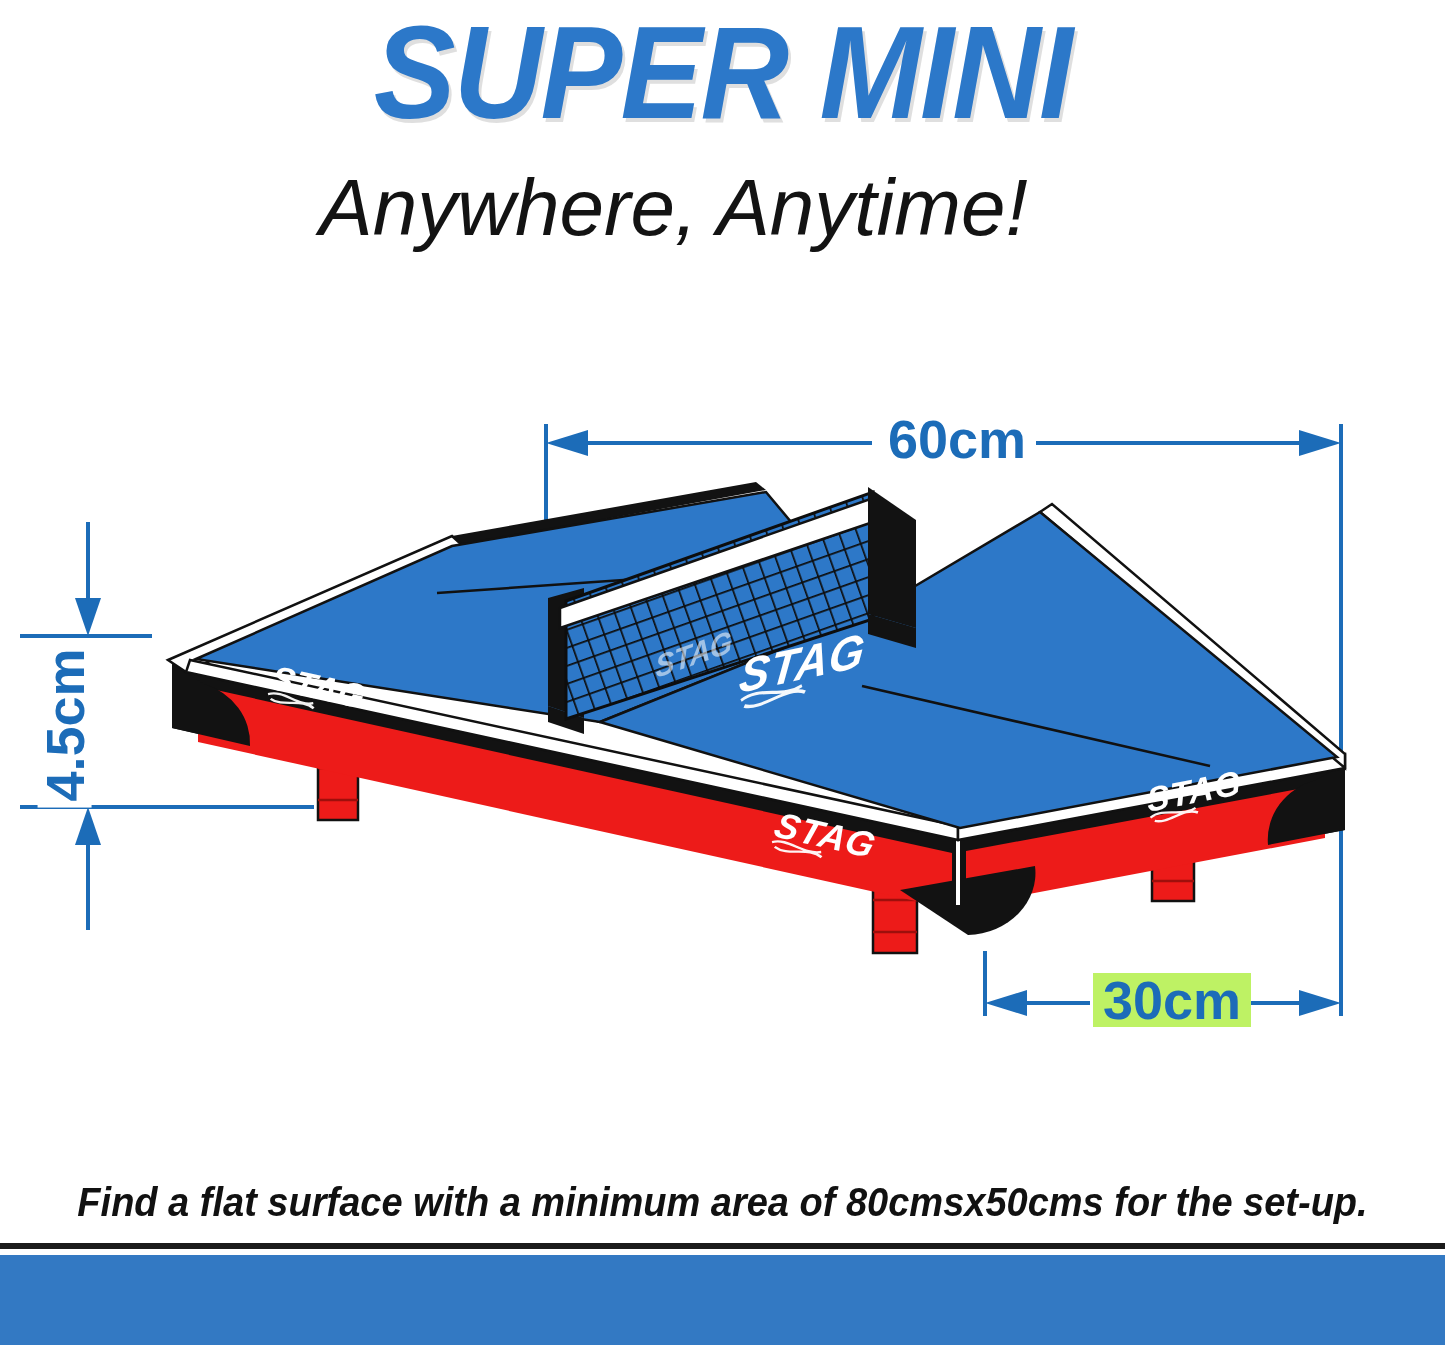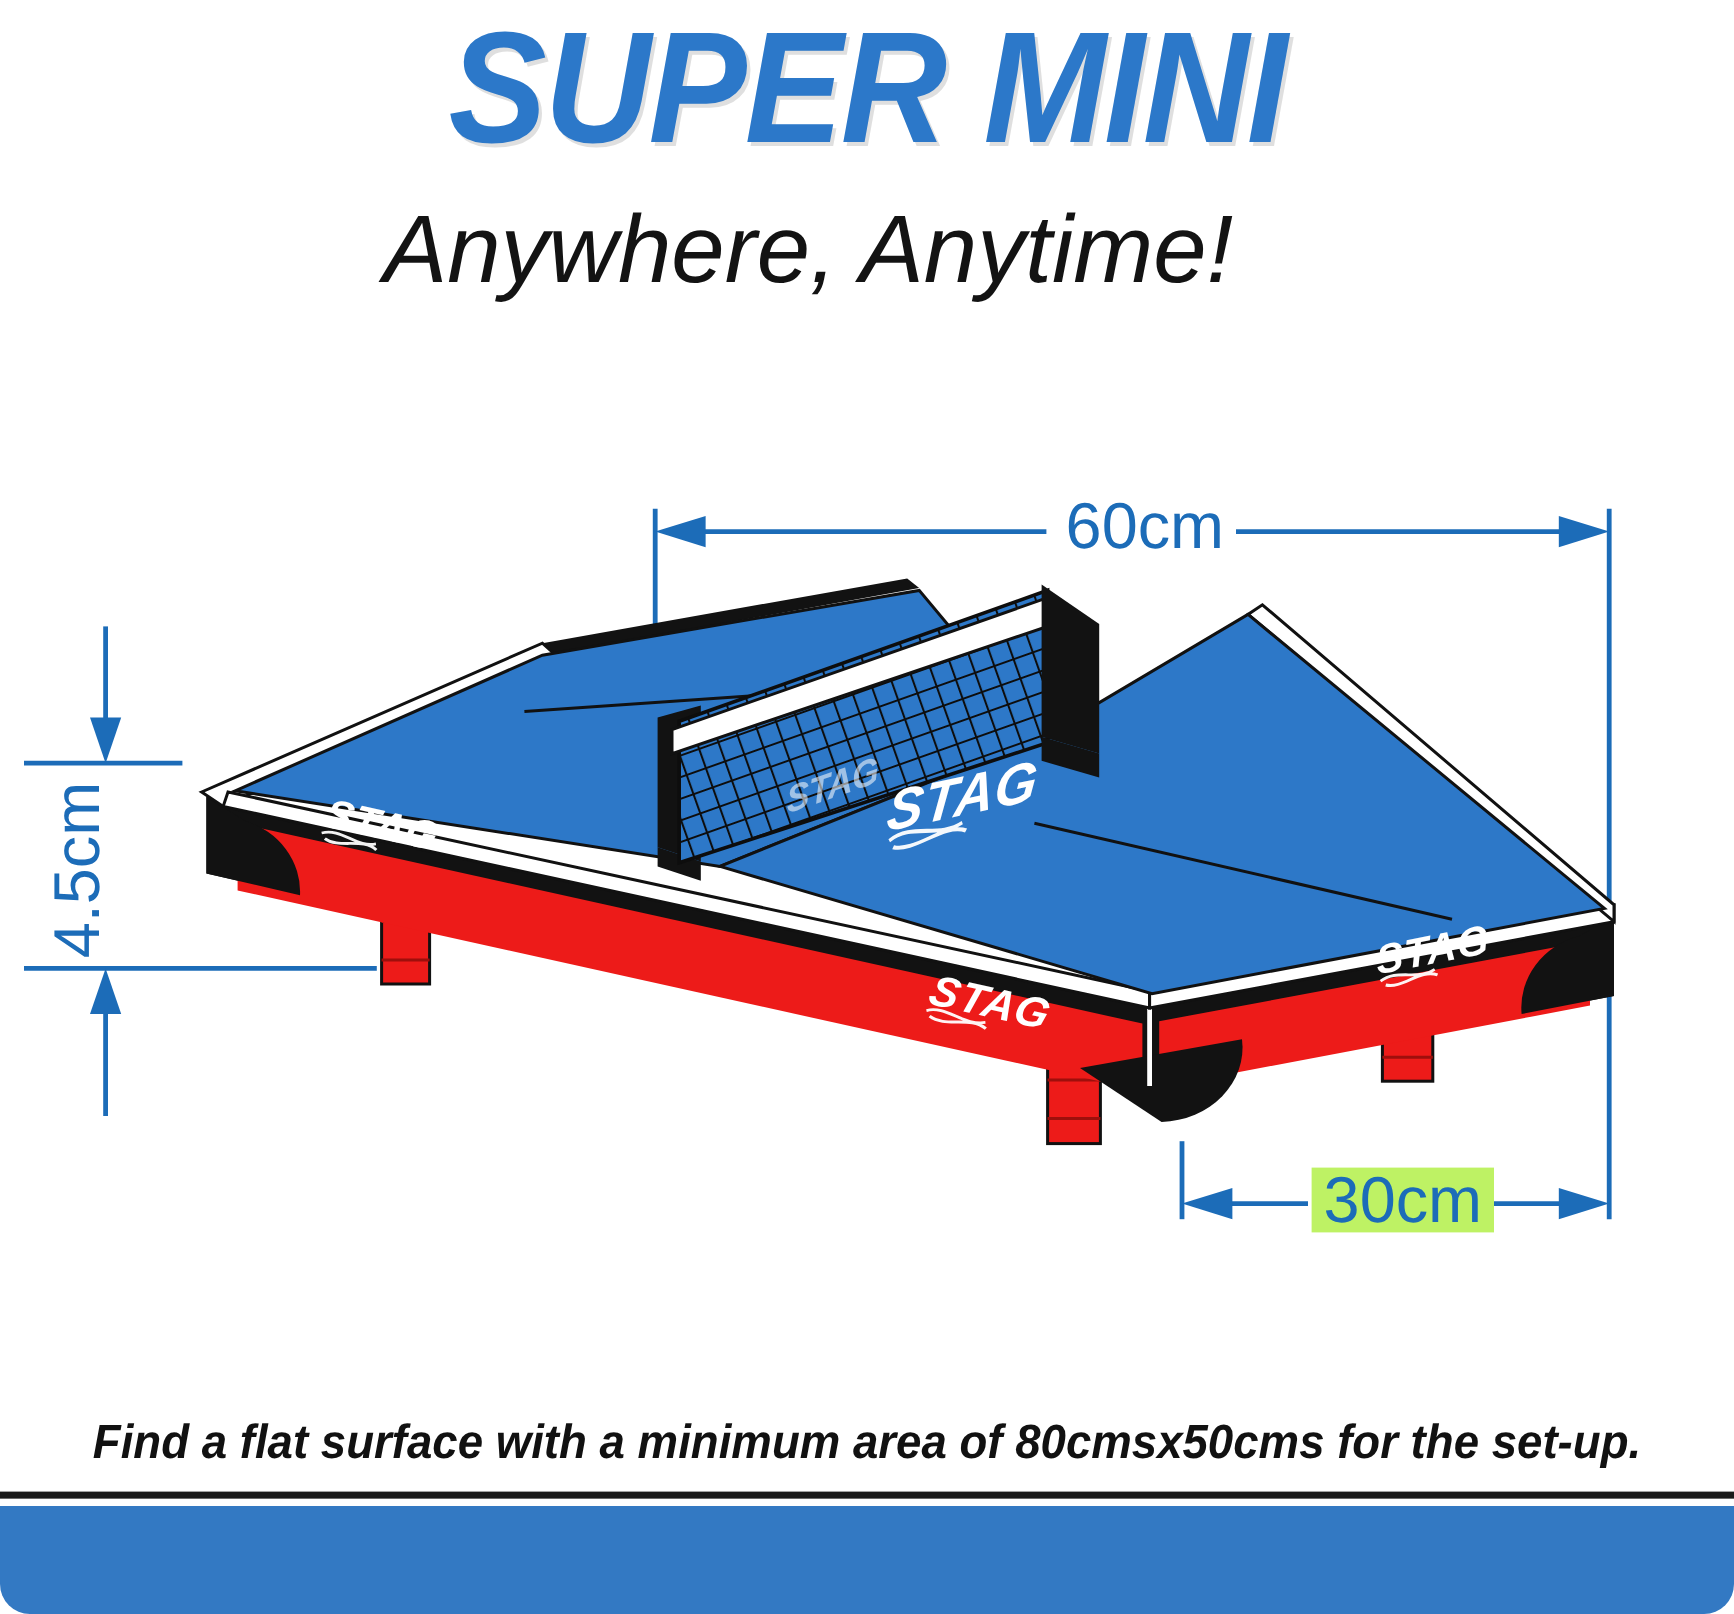--- a/index.html
+++ b/index.html
@@ -9,21 +9,20 @@
   }
   body {
     font-family: "Liberation Sans", sans-serif;
   }
   #page {
     position: relative;
     width: 1445px;
     height: 1345px;
     background: #ffffff;
     overflow: hidden;
-    border-radius: 25px;
   }
 
   
   #headline {
     position: absolute;
     left: 0;
     top: 4px;
     width: 1445px;
     text-align: center;
     font-family: "Liberation Sans", sans-serif;
@@ -63,21 +62,21 @@
     top: 0;
     width: 1445px;
     height: 1345px;
   }
   #stage svg { display: block; }
 
   
   .dim-label {
     position: absolute;
     font-family: "Liberation Sans", sans-serif;
-    font-weight: normal;
+    font-weight: bold;
     font-size: 54px;
     line-height: 54px;
     color: #1C6CB8;
     white-space: nowrap;
     user-select: none;
   }
   #dim-width-label {
     left: 878px;
     top: 412px;
     background: #ffffff;

